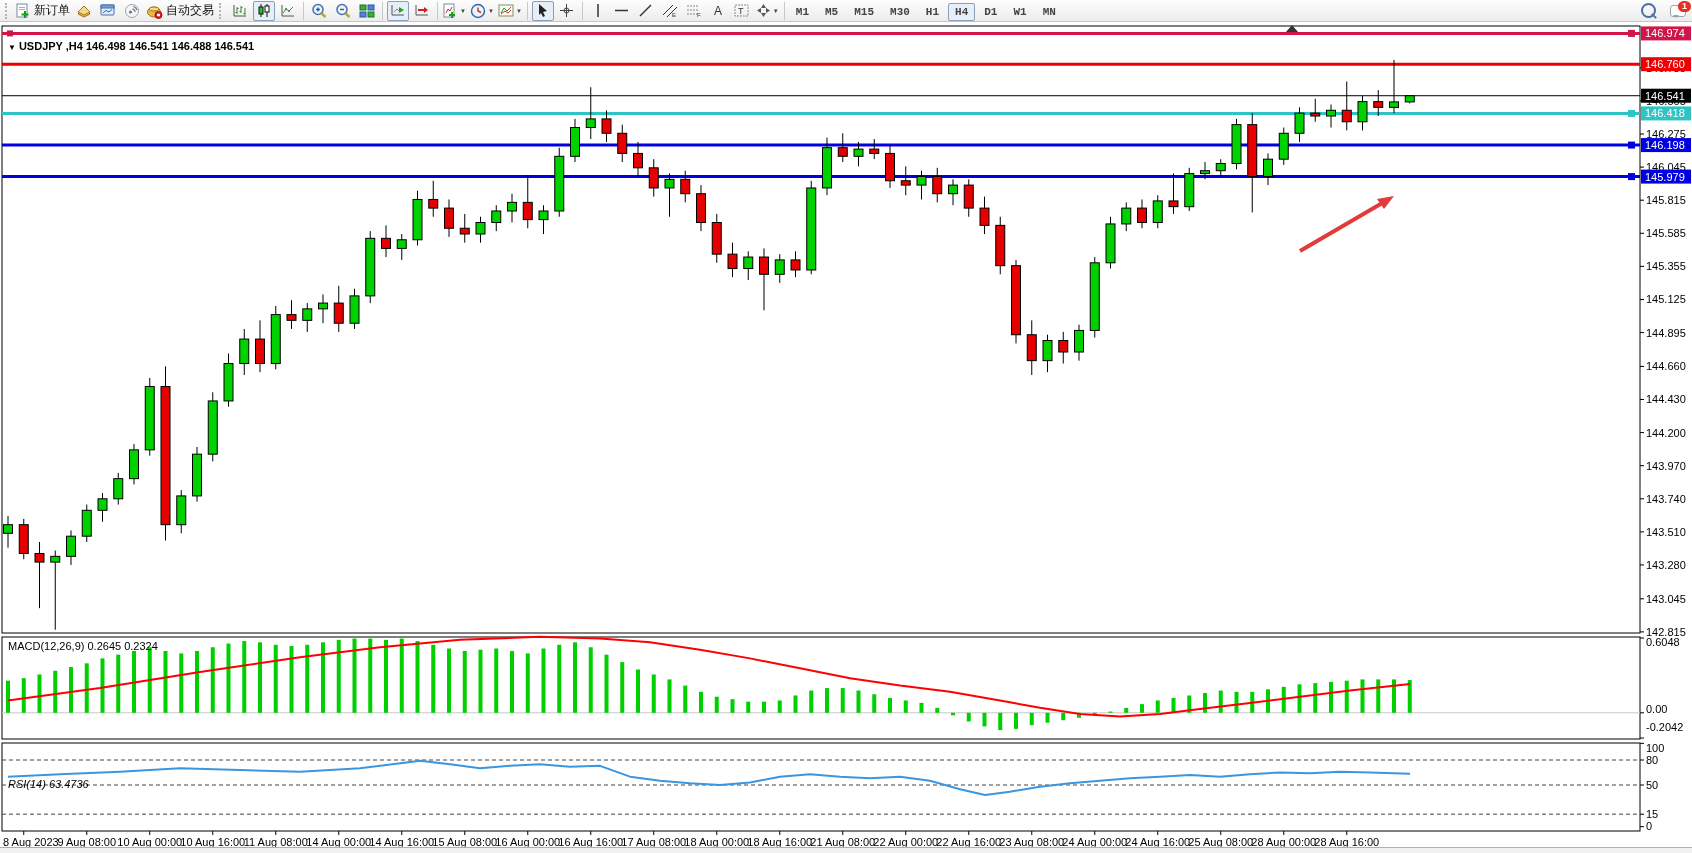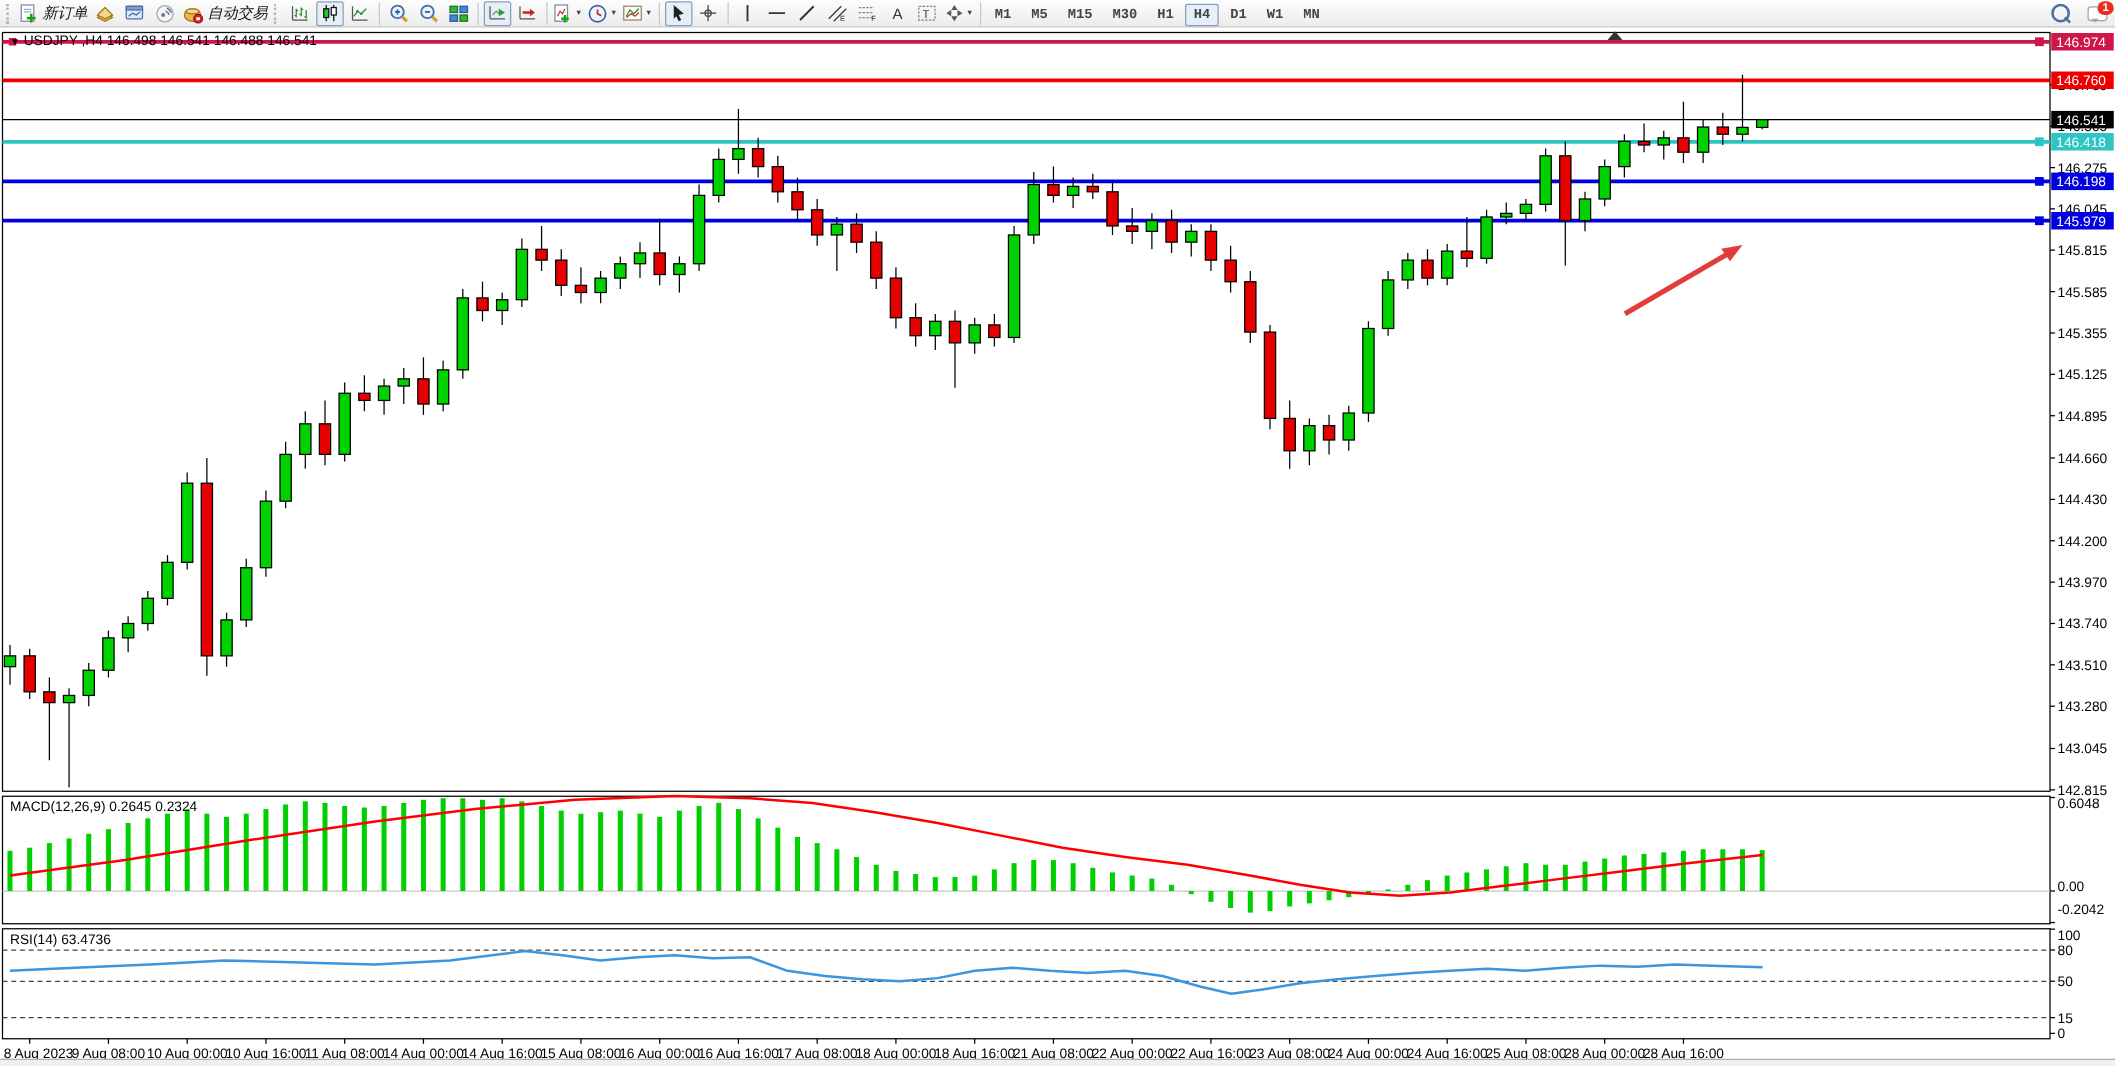--- a/index.html
+++ b/index.html
@@ -5,43 +5,43 @@
   html,body{margin:0;padding:0;background:#f0f0f0;width:1692px;height:853px;overflow:hidden;
     font-family:"Liberation Sans",sans-serif;}
   #app{position:relative;width:1692px;height:853px;background:#fff;}
   
   .toolbar{position:absolute;top:0;left:0;width:1692px;height:22px;
     background:linear-gradient(#fdfdfd,#ececec);border-bottom:1px solid #c5c5c5;
     display:flex;align-items:center;padding-left:2px;box-sizing:border-box;z-index:5;}
   .tb{height:20px;min-width:22px;display:inline-flex;align-items:center;justify-content:center;
     border:1px solid transparent;border-radius:2px;margin:0 1px;font-size:11px;color:#333;box-sizing:border-box;}
   .tb.pressed{border:1px solid #8aa0b8;background:#e6eef7;}
-  .tb .cap{margin-left:3px;font-size:12px;color:#111;white-space:nowrap;font-style:italic;}
+  .tb .cap{margin-left:3px;font-size:12px;color:#111;white-space:nowrap;}
   .sep{width:1px;height:18px;background:#c8c8c8;margin:0 3px;}
   .grip{width:4px;height:16px;border-left:2px dotted #b5b5b5;margin:0 3px;}
   .dd{font-size:6px;color:#444;margin-left:2px;}
   .tf{height:18px;padding:0 6px;font-weight:bold;font-size:11px;color:#444;font-family:Liberation Mono, monospace;}
   .tb-right{margin-left:auto;display:flex;align-items:center;margin-right:6px;}
   .lens{position:relative;width:11px;height:11px;border:2px solid #4a6fa5;border-radius:50%;}
   .lens:after{content:"";position:absolute;width:6px;height:2px;background:#4a6fa5;
     transform:rotate(45deg);left:8px;top:10px;}
   .chatwrap{position:relative;margin-left:10px;}
   .chat{width:14px;height:10px;border:1.5px solid #9aa4ae;border-radius:3px;background:#fff;}
   .chat:after{content:"";position:absolute;left:3px;top:10px;border:3px solid transparent;border-top-color:#9aa4ae;}
   .badge{position:absolute;left:8px;top:-4px;min-width:11px;height:11px;border-radius:6px;background:#e53022;
     color:#fff;font-size:9px;font-weight:bold;text-align:center;line-height:11px;padding:0 1px;}
   
   .chart-area{position:absolute;top:22px;left:0;width:1692px;height:831px;background:#fff;}
   #chart-svg{position:absolute;top:0;left:0;}
   svg text{font-family:"Liberation Sans",sans-serif;}
-  .symbol-line{position:absolute;left:8px;top:5px;font-size:11px;color:#000;z-index:3;white-space:nowrap;}
+  .symbol-line{position:absolute;left:8px;top:18px;font-size:11px;color:#000;z-index:3;white-space:nowrap;font-weight:bold;}
   .symbol-line .tri{font-size:8px;margin-right:3px;}
   .ind-label{position:absolute;left:8px;font-size:11px;color:#000;z-index:3;white-space:nowrap;}
   .ind-label.macd{top:618px;}
-  .ind-label.rsi{top:724px;}
+  .ind-label.rsi{top:756px;font-style:italic;}
   .bottom-strip{position:absolute;left:0;top:825px;width:1692px;height:6px;background:#f0f0f0;border-top:1px solid #b0b0b0;}
 </style>
 </head>
 <body>
 
 <div id="app">
 
   <div class="toolbar">
     <div class="grip"></div>
     <div class="tb">

